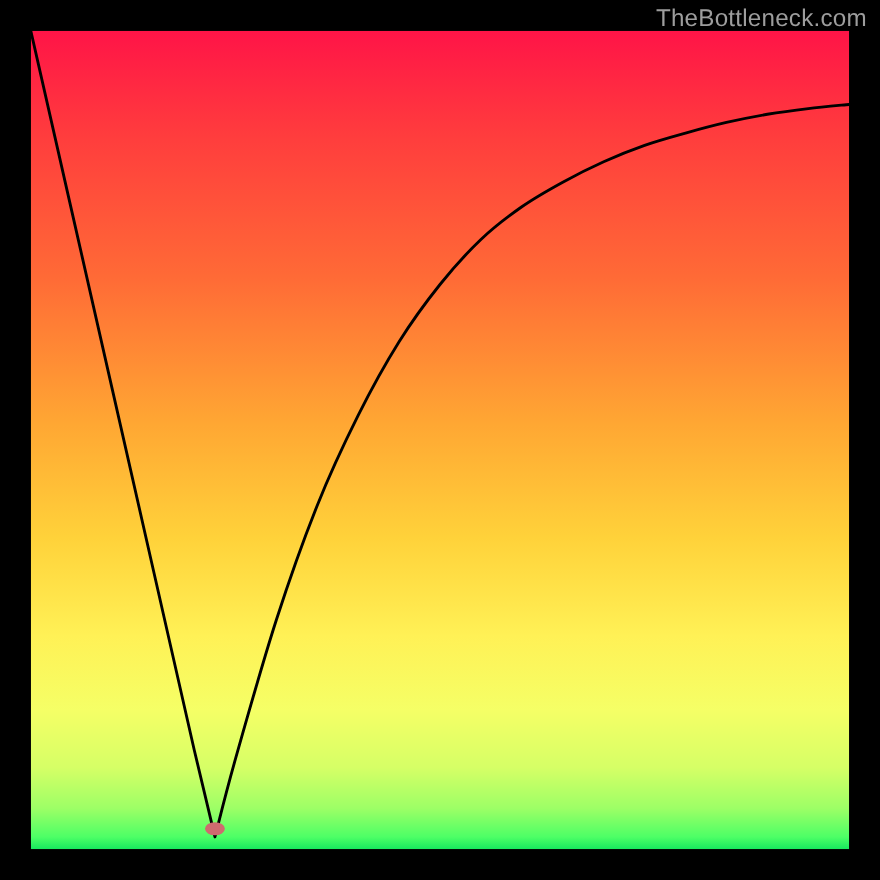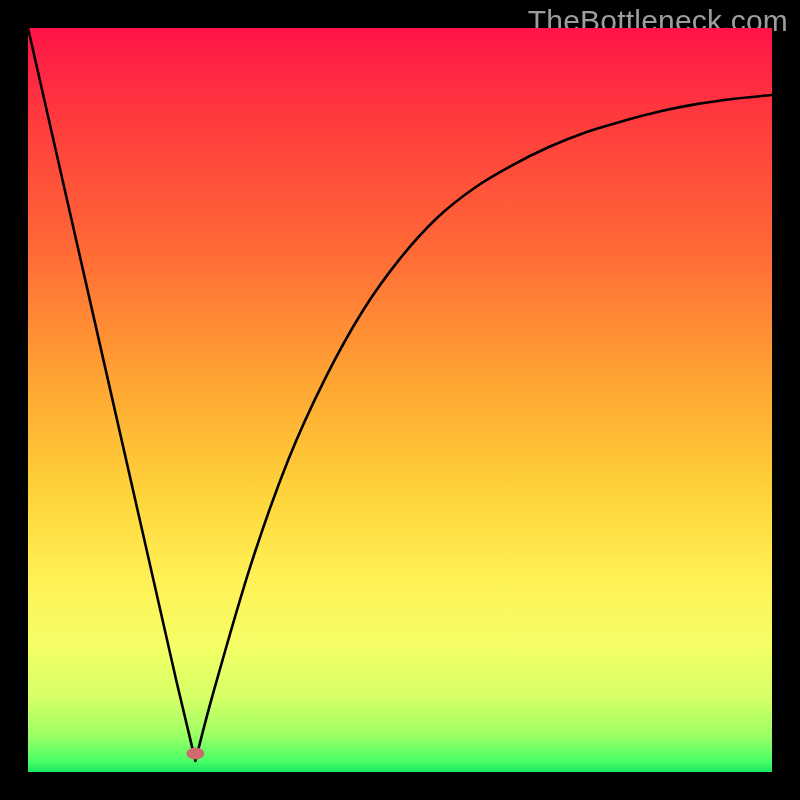--- a/index.html
+++ b/index.html
@@ -24,21 +24,21 @@
     left: 28px;
     top: 28px;
     width: 744px;
     height: 744px;
   }
   .watermark {
     position: absolute;
     top: 4px;
     right: 12px;
     color: #9d9d9d;
-    font-size: 30px;
+    font-size: 22px;
     font-weight: 500;
     letter-spacing: 0.2px;
   }
   svg { display: block; }
 </style>
 </head>
 <body>
 
 <div class="frame top"></div>
 <div class="frame bottom"></div>

